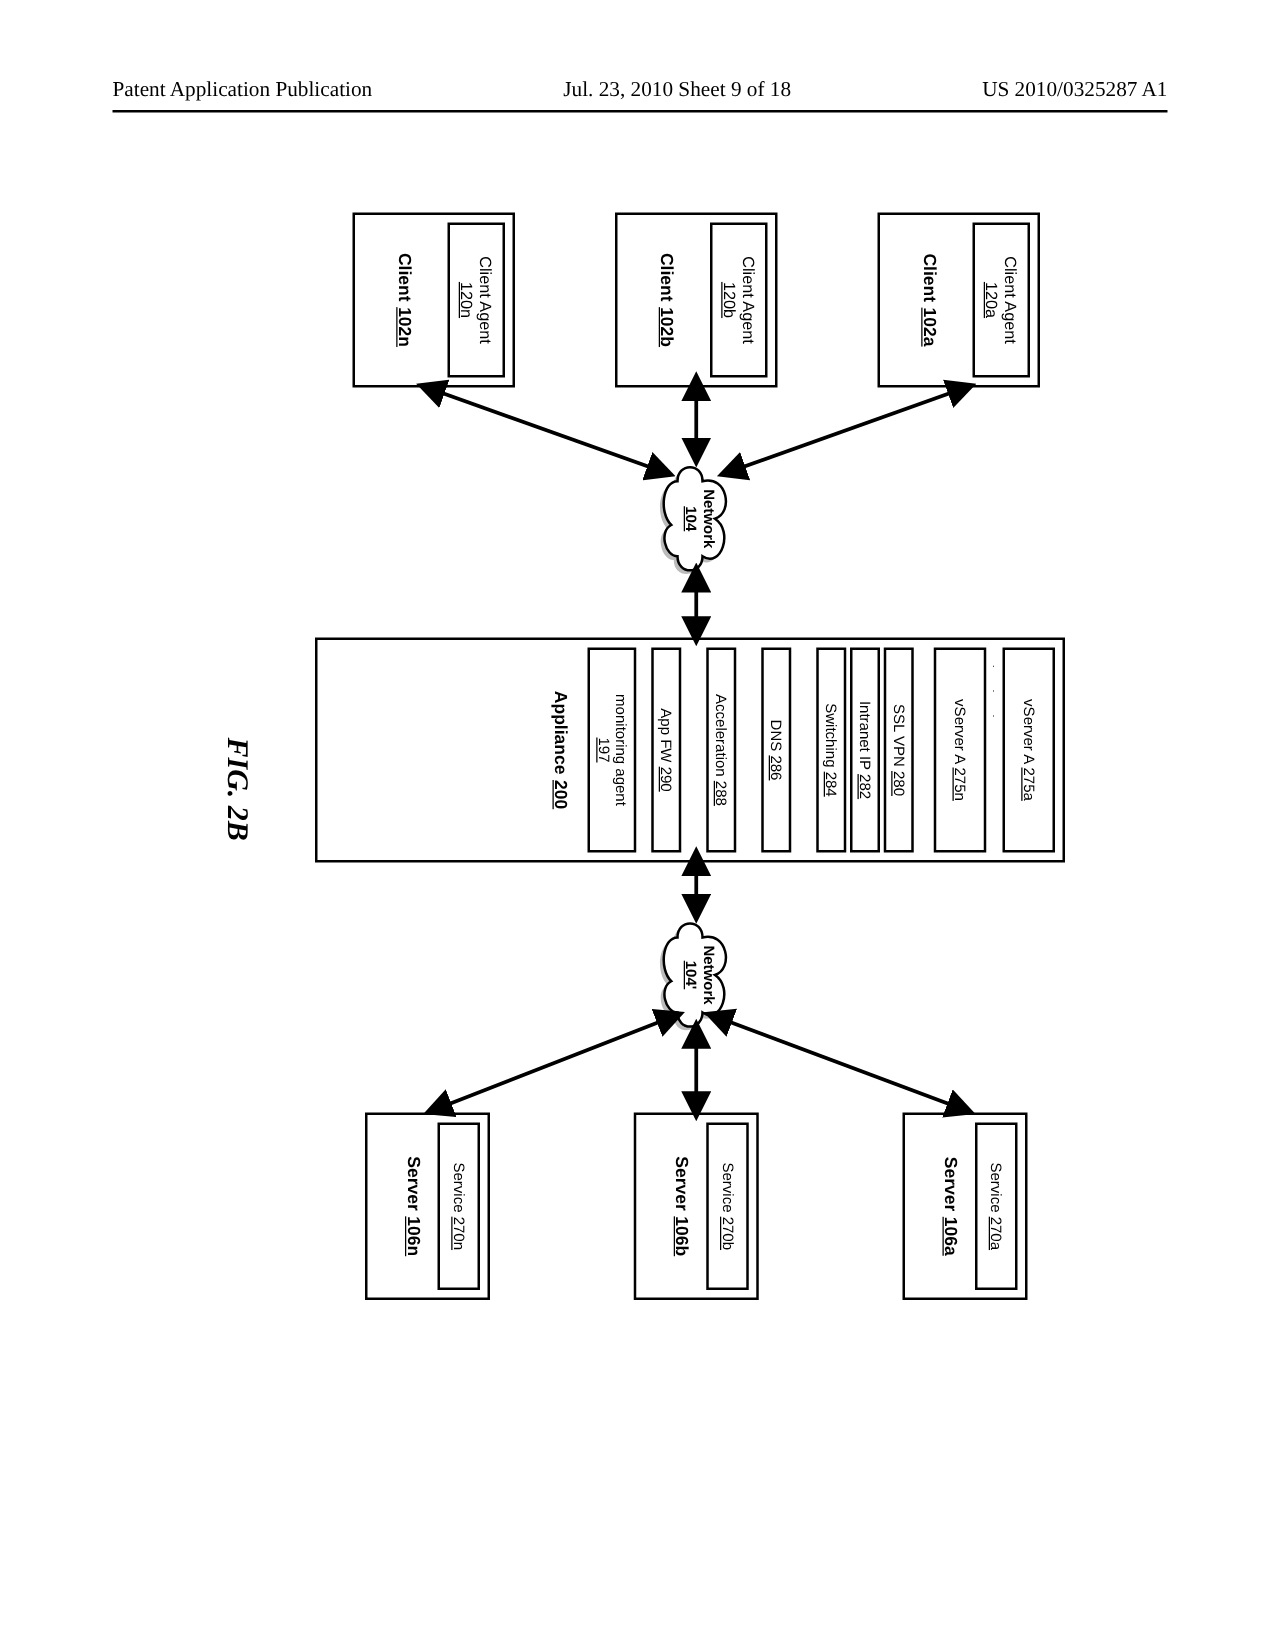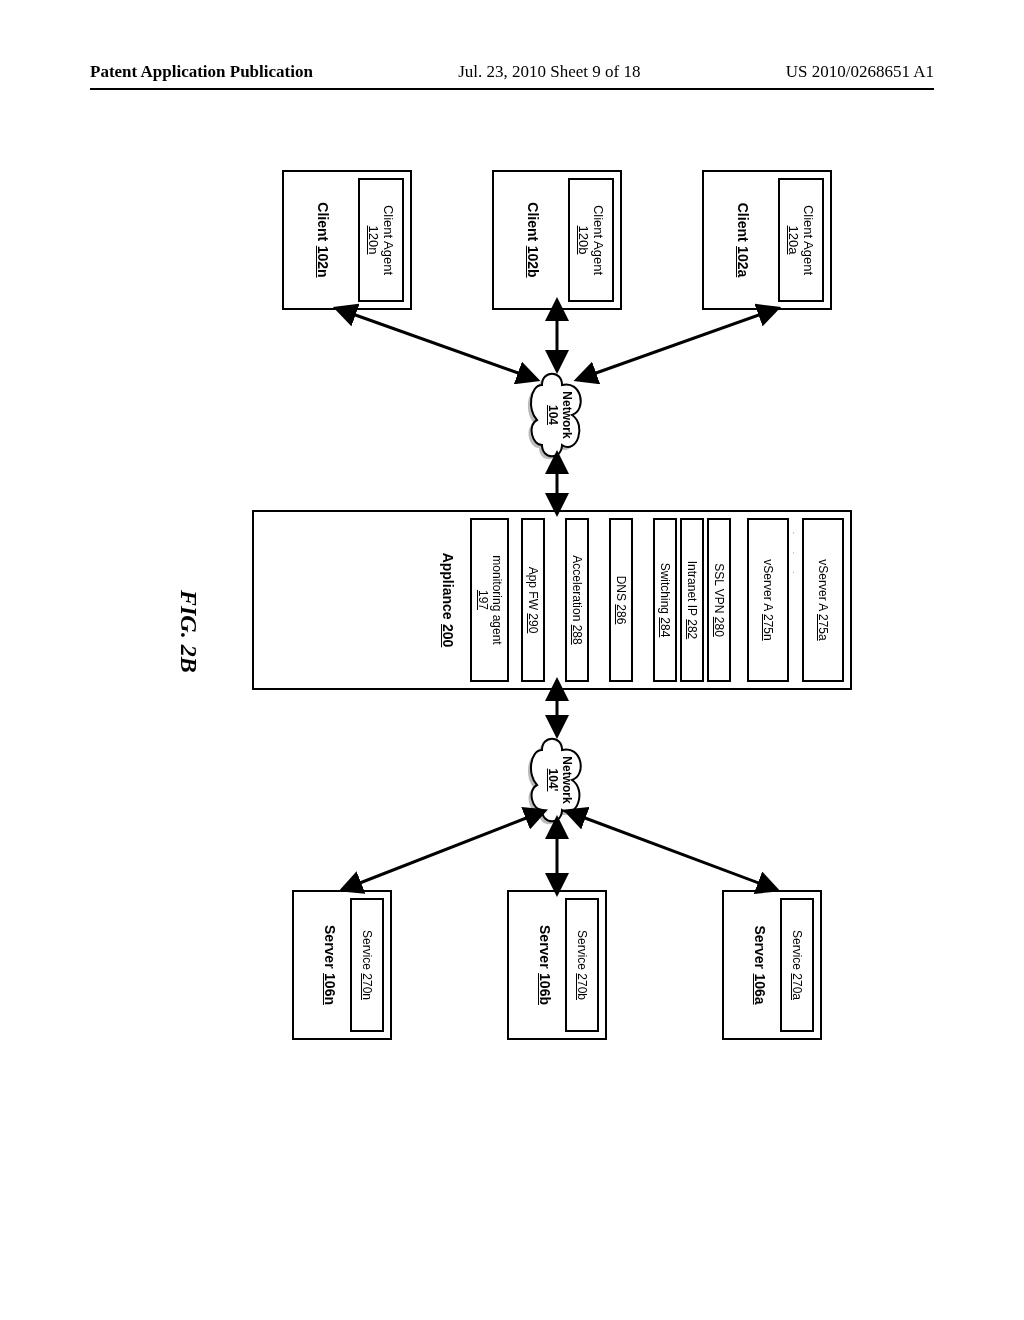--- a/index.html
+++ b/index.html
@@ -14,21 +14,21 @@
     position: absolute;
     top: 62px;
     left: 90px;
     right: 90px;
     display: flex;
     justify-content: space-between;
     font-size: 17px;
     border-bottom: 2px solid #000;
     padding-bottom: 6px;
   }
-  .header .left { font-weight: bold; }
+  .header .left { font-weight: normal; }
   .figure-area {
     position: absolute;
     top: 150px;
     left: 90px;
     width: 844px;
     height: 1000px;
   }
   
   .rot {
     position: absolute;
@@ -83,21 +83,21 @@
   }
   .arrow-line { stroke:#000; stroke-width:3; }
   .arrow-head { fill:#000; }
 </style>
 </head>
 <body>
 
 <div class="header">
   <span class="left">Patent Application Publication</span>
   <span>Jul. 23, 2010  Sheet 9 of 18</span>
-  <span>US 2010/0268651 A1</span>
+  <span>US 2010/0325287 A1</span>
 </div>
 
 <div class="figure-area">
   <div class="rot">
 
     <div class="box" style="left:20px; top:60px; width:140px; height:130px;">
       <div class="inner">
         <div class="lbl2">Client Agent</div>
         <div class="ref2">120a</div>
       </div>

